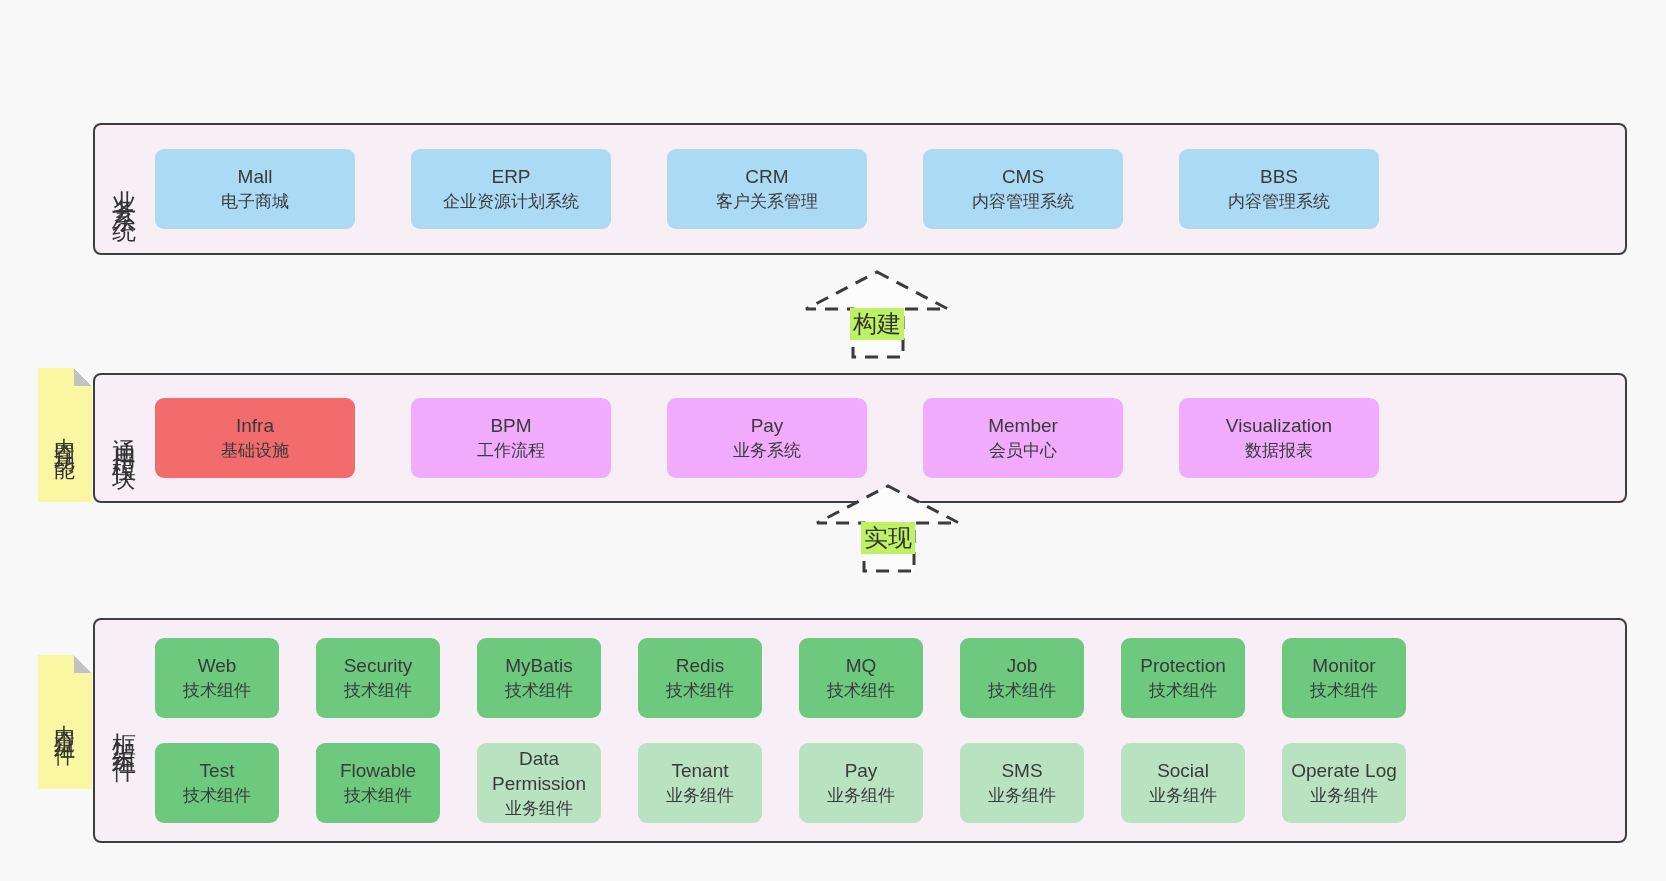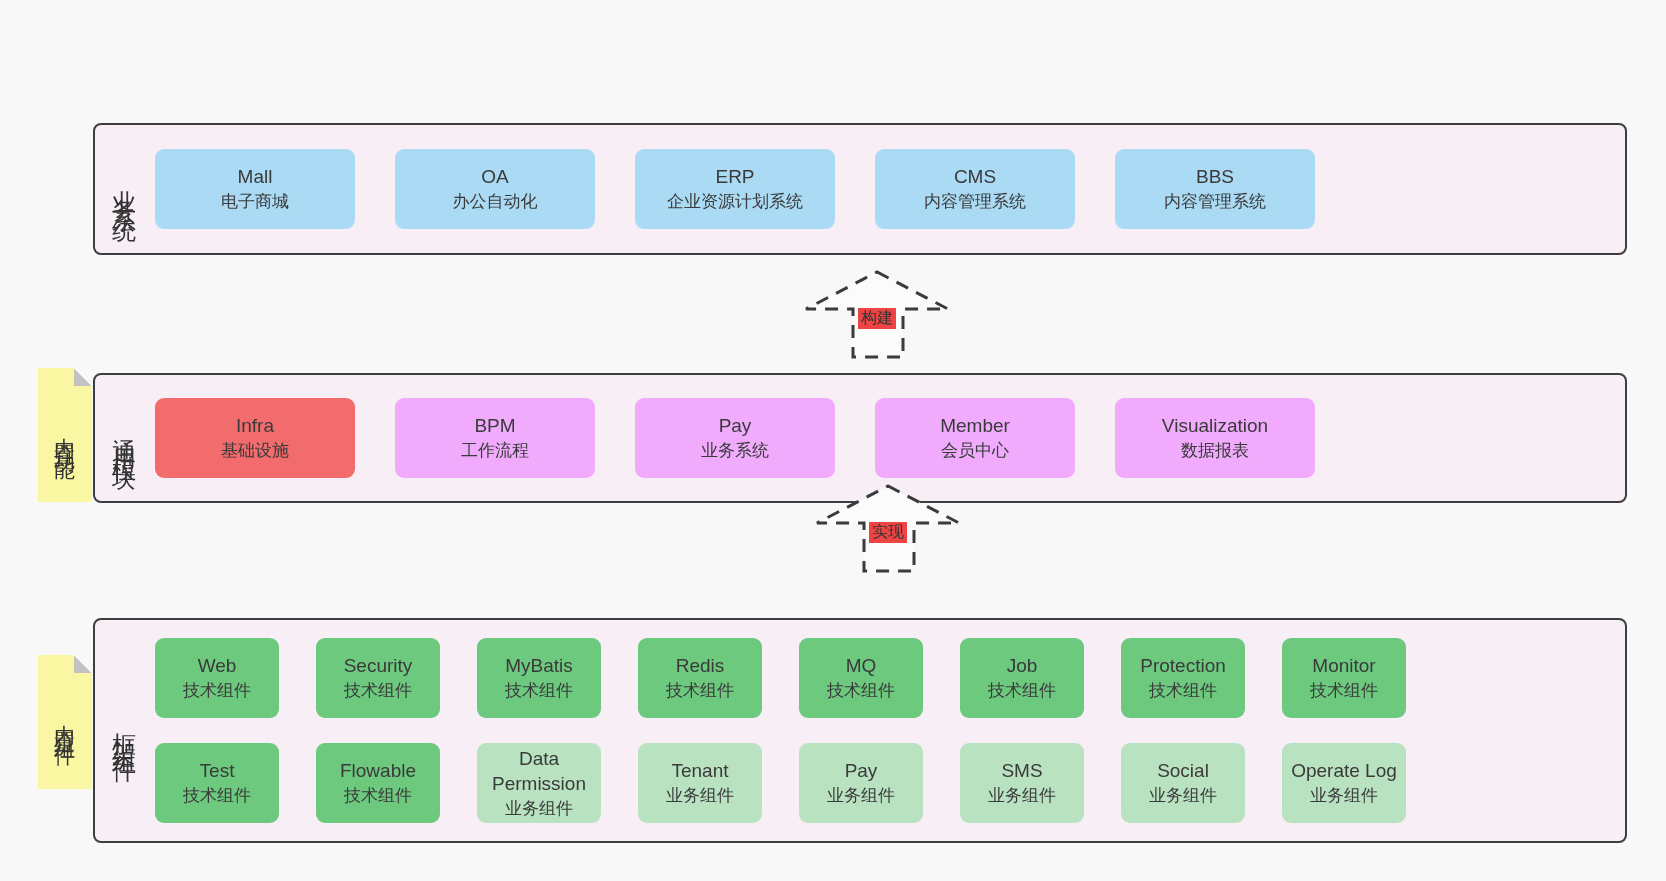--- a/index.html
+++ b/index.html
@@ -16,21 +16,21 @@
   }
   .band1 { top:123px;  height:132px; }
   .band2 { top:373px;  height:130px; }
   .band3 { top:618px;  height:225px; }
   .vlabel-wrap { flex:none; width:58px; display:flex; align-items:center; justify-content:center; }
   .vlabel {
     writing-mode:vertical-rl; text-orientation:upright;
     font-size:24px; letter-spacing:9px; color:#333; line-height:1;
   }
   .boxes {
-    flex:1; display:flex; align-items:center; gap:40px; padding-left:2px;
+    flex:1; display:flex; align-items:center; gap:56px; padding-left:2px;
   }
   .rows { flex:1; display:flex; flex-direction:column; justify-content:center; gap:25px; }
   .row  { display:flex; gap:37px; padding-left:2px; }
   
   .box {
     flex:none; height:80px; border-radius:9px;
     display:flex; flex-direction:column; align-items:center; justify-content:center;
     text-align:center; line-height:26px;
   }
   .box-wide   { width:200px; }
@@ -57,44 +57,44 @@
     writing-mode:vertical-rl; text-orientation:upright;
     font-size:21px; letter-spacing:7px; color:#333; line-height:1;
   }
   
   .arrow { position:absolute; width:160px; height:96px; }
   .arrow1 { left:797px; top:266px; }
   .arrow2 { left:808px; top:480px; }
   .arrow svg { display:block; }
   .arrow .alabel {
     position:absolute; left:50%; top:42px; transform:translateX(-50%);
-    background:#ef4444; padding:0 3px; font-size:16px; color:#333; white-space:nowrap;
+    background:#bef264; padding:0 3px; font-size:24px; color:#333; white-space:nowrap;
   }
 </style>
 </head>
 <body>
 
 <div class="canvas">
 
   <div class="band band1">
     <div class="vlabel-wrap">
       <div class="vlabel">业务系统</div>
     </div>
     <div class="boxes">
       <div class="box box-wide blue">
         <div class="t">Mall</div>
         <div class="s">电子商城</div>
       </div>
       <div class="box box-wide blue">
-        <div class="t">OA</div>
-        <div class="s">办公自动化</div>
-      </div>
-      <div class="box box-wide blue">
         <div class="t">ERP</div>
         <div class="s">企业资源计划系统</div>
+      </div>
+      <div class="box box-wide blue">
+        <div class="t">CRM</div>
+        <div class="s">客户关系管理</div>
       </div>
       <div class="box box-wide blue">
         <div class="t">CMS</div>
         <div class="s">内容管理系统</div>
       </div>
       <div class="box box-wide blue">
         <div class="t">BBS</div>
         <div class="s">内容管理系统</div>
       </div>
     </div>

